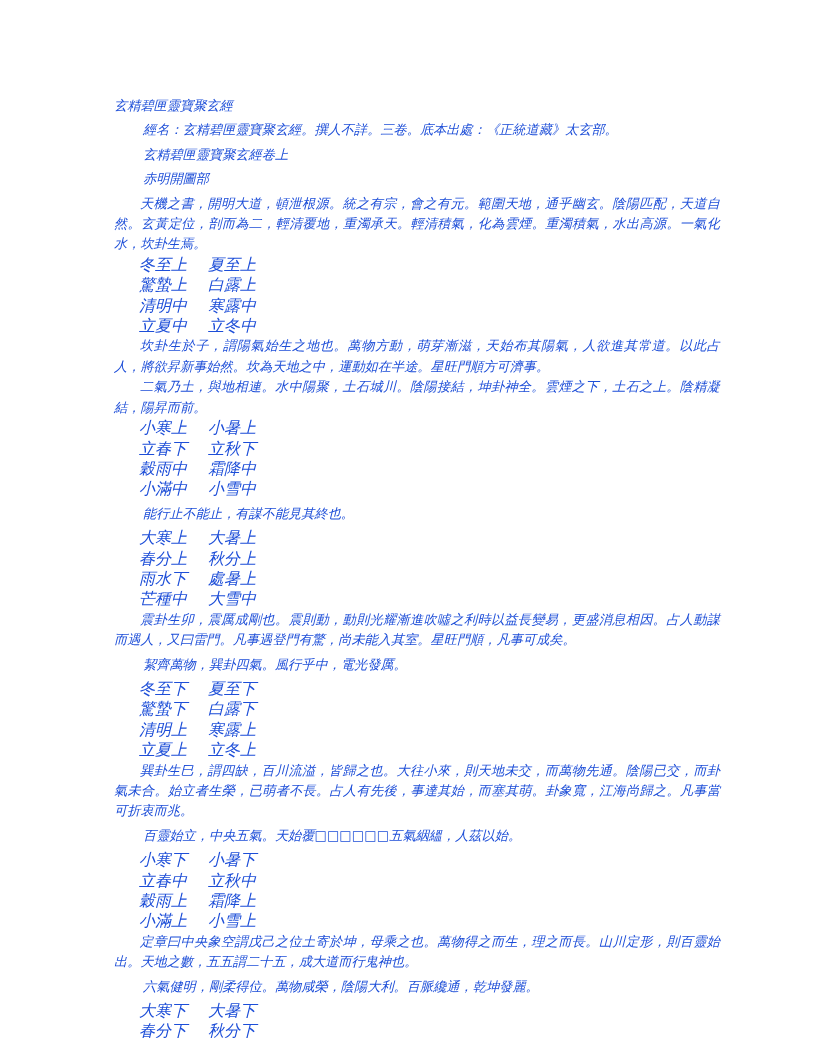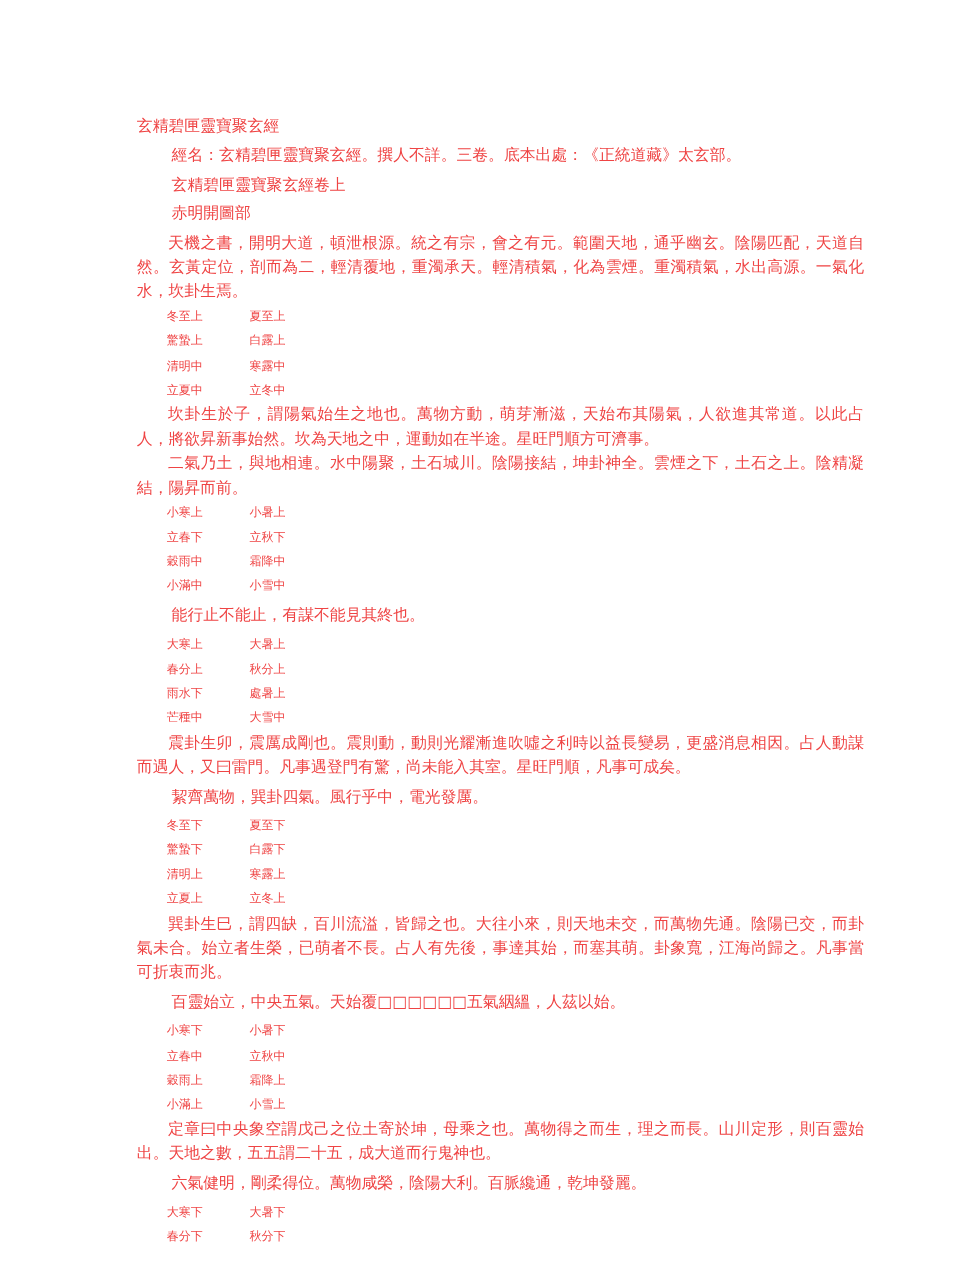--- a/index.html
+++ b/index.html
@@ -21,21 +21,22 @@
     height: 1056px;
     box-sizing: border-box;
     padding: 96px 96px 96px 114px;
     background: #ffffff;
   }
   .doc-body {
     font-size: 13.2px;
     line-height: 20.4px;
     text-align: justify;
     text-justify: inter-ideograph;
-    color: #ef4444;
+    color: #1d4ed8;
+    font-style: italic;
   }
   
   .line-flush {
     margin: 0;
     text-indent: 0;
     white-space: nowrap;
   }
   
   .line-indent {
     margin: 4px;
@@ -54,21 +55,21 @@
     padding: 0;
     border-collapse: collapse;
     table-layout: fixed;
     margin-left: 25px;
   }
   .term-table td {
     padding: 0;
     margin: 0;
     height: 20.4px;
     line-height: 20.4px;
-    font-size: 10px;
+    font-size: 16px;
     white-space: nowrap;
     vertical-align: top;
   }
   .term-table td.col-a { width: 69px; }
   .term-table td.col-b { width: 69px; margin-left: 26px; }
 </style>
 </head>
 <body>
 
 <div class="page">

